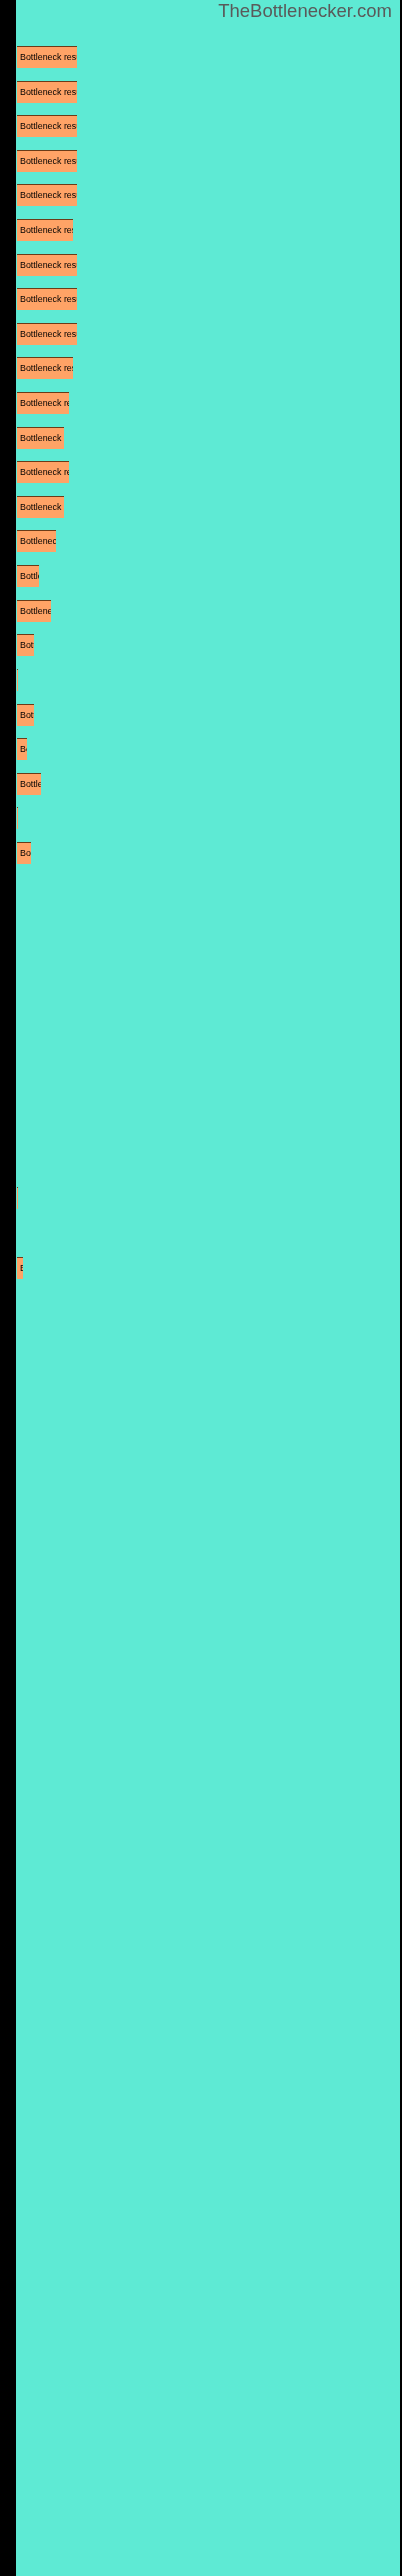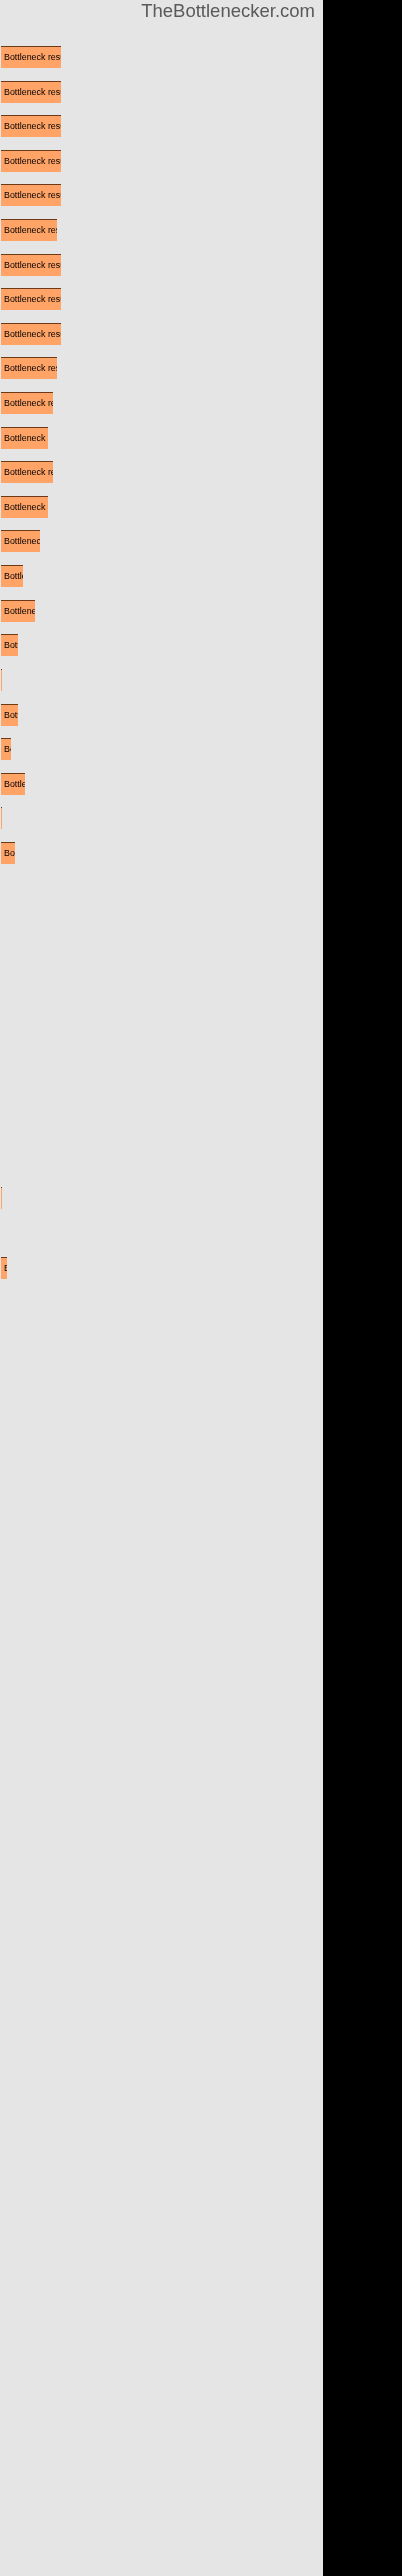--- a/index.html
+++ b/index.html
@@ -9,24 +9,24 @@
   }
   body {
     width: 403px;
     height: 2576px;
     position: relative;
     overflow: hidden;
     font-family: "Liberation Sans", sans-serif;
   }
   #chart-root {
     position: absolute;
-    left: 0; top: 0;
-    width: 323px;
+    left: 16px; top: 0;
+    width: 384px;
     height: 2576px;
-    background: #e5e5e5;
+    background: #5eead4;
   }
   .watermark {
     position: absolute;
     right: 8px;
     top: 0px;
     font-family: "Liberation Sans", sans-serif;
     font-size: 18.5px;
     font-weight: 400;
     color: #5a5a5a;
     letter-spacing: 0px;

